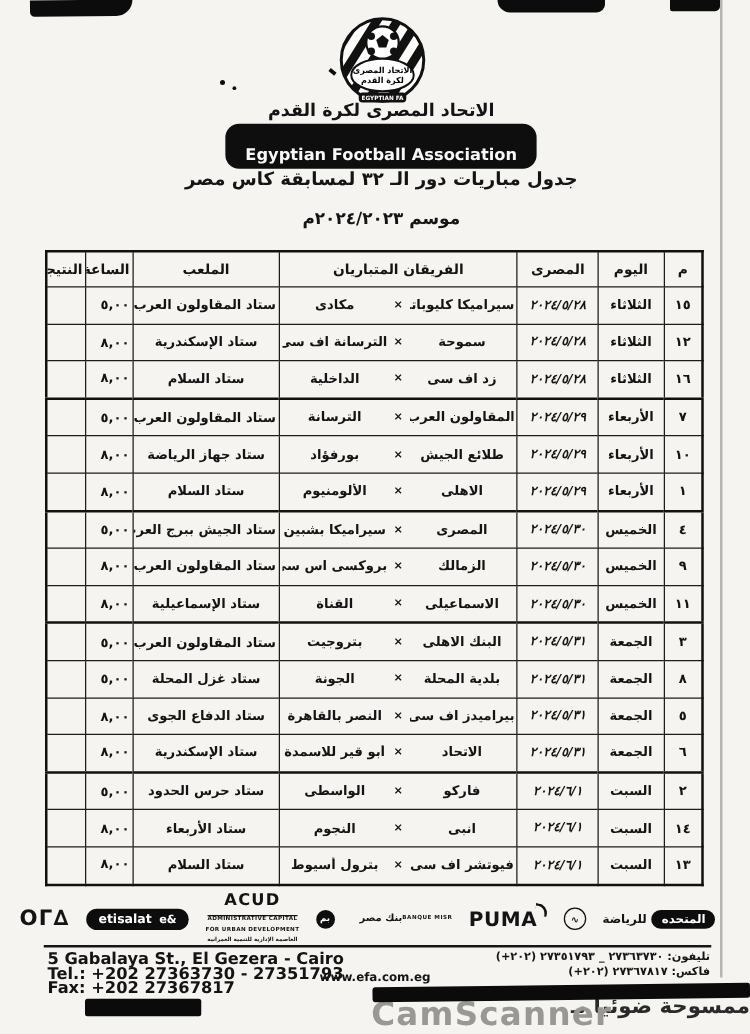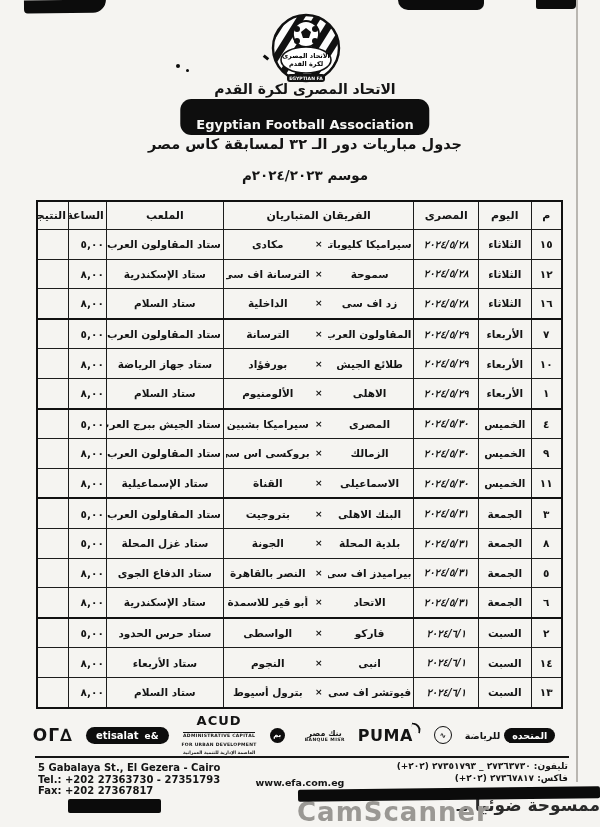--- a/index.html
+++ b/index.html
@@ -43,39 +43,39 @@
   .sponsors{position:absolute;left:0;top:717px;width:588px;height:36px;display:flex;align-items:center;
     justify-content:center;gap:13px;direction:ltr;}
   .sp{display:flex;align-items:center;gap:4px;}
   .ora{font-size:17px;font-weight:900;letter-spacing:1px;}
   .etisalat-pill{background:#0d0d0d;color:#fff;border-radius:11px;padding:3px 10px;font-size:10px;font-weight:700;display:flex;gap:6px;align-items:baseline;}
   .etisalat-pill .mark{font-size:9px;}
   .acud{display:flex;flex-direction:column;align-items:center;line-height:1;}
   .acud .abbr{font-size:13px;font-weight:800;letter-spacing:1px;}
   .acud .tiny{font-size:4.5px;font-weight:700;letter-spacing:.3px;border-top:1px solid #111;margin-top:1px;padding-top:1px;}
   .acud .tiny-ar{font-size:4.5px;font-weight:700;}
-  .banque{display:flex;align-items:flex-end;gap:20px;}
+  .banque{display:flex;align-items:center;gap:20px;}
   .banque .bm-icon{width:15px;height:15px;border-radius:50%;background:#0d0d0d;color:#fff;font-size:7px;
     display:flex;align-items:center;justify-content:center;font-weight:700;}
-  .banque .bm-txt{display:flex;flex-direction:column;line-height:1;align-items:center;}
+  .banque .bm-txt{display:flex;flex-direction:row;line-height:1;align-items:center;}
   .banque .bm-ar{font-size:8px;font-weight:800;}
   .banque .bm-en{font-size:4.5px;font-weight:700;letter-spacing:.4px;}
   .puma{font-size:16px;font-weight:900;letter-spacing:.5px;position:relative;padding-right:8px;}
   .puma::after{content:"";position:absolute;right:0;top:-3px;width:8px;height:8px;border-top:2.5px solid #111;
     border-right:2.5px solid #111;border-radius:0 8px 0 0;transform:rotate(8deg);}
   .ucircle{width:16px;height:16px;border:1.6px solid #111;border-radius:50%;display:flex;align-items:center;
     justify-content:center;font-size:8px;font-weight:800;}
   .united{display:flex;align-items:center;gap:4px;direction:rtl;}
   .united .u-pill{background:#0d0d0d;color:#fff;border-radius:9px;padding:2px 8px;font-size:9.5px;font-weight:800;}
   .united .u-rest{font-size:9.5px;font-weight:800;}
 
   .rule{position:absolute;left:35px;top:756px;width:534px;height:2px;background:#161616;}
 
   
-  .contact-en{position:absolute;left:38px;top:762px;font-size:10px;font-weight:700;line-height:11.5px;}
+  .contact-en{position:absolute;left:38px;top:762px;font-size:13px;font-weight:700;line-height:11.5px;}
   .website{position:absolute;left:50%;top:777px;transform:translateX(-50%);font-size:9.5px;font-weight:700;}
   .contact-ar{position:absolute;right:32px;top:761px;font-size:9px;font-weight:700;line-height:11.5px;
     text-align:right;direction:rtl;}
   .contact-ar .num{direction:ltr;unicode-bidi:isolate;}
 
   
   .wm-ar{position:absolute;right:0px;top:795px;font-size:17px;font-weight:700;color:#2a2a2a;direction:rtl;z-index:1;}
   .wm-brand{position:absolute;left:297px;top:797px;font-size:26px;font-weight:700;color:#9a9894;
     letter-spacing:1px;z-index:1;}
   .bar-long{position:absolute;left:298px;top:788px;width:302px;height:12px;background:#0b0b0b;

